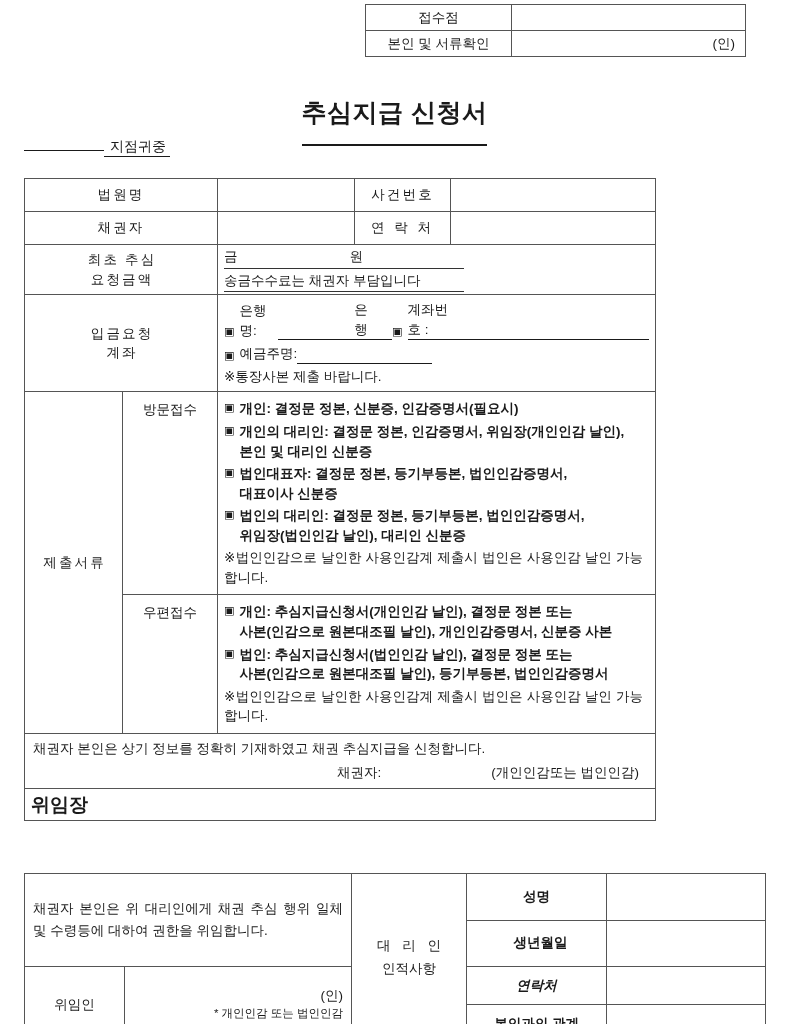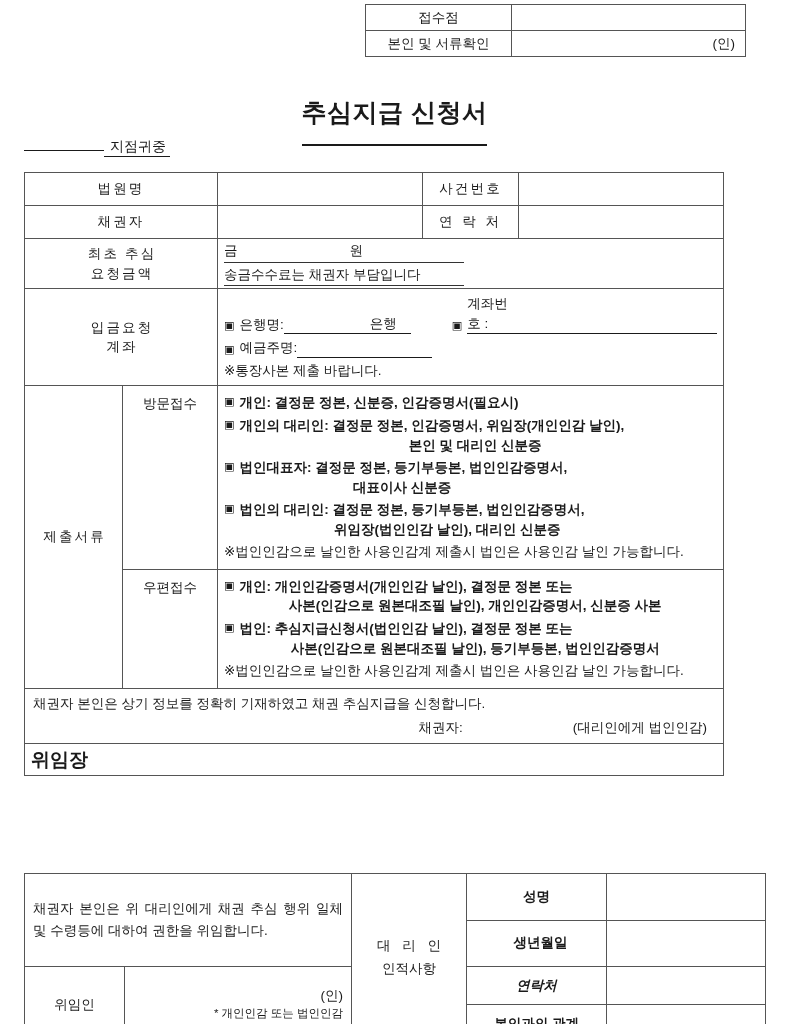--- a/index.html
+++ b/index.html
@@ -86,22 +86,22 @@
   #branch-line .branch-label {
     border-bottom: 1.5px solid #1a1a1a;
     padding: 0 4px 0 6px;
     display: inline-block;
   }
 
   
   #main-table {
     position: absolute;
     left: 24px;
-    top: 172px;
-    width: 700px;
+    top: 178px;
+    width: 632px;
   }
   #main-table > tbody > tr > td { padding: 2px 6px; }
 
   .col-a { width: 98px; }   
   .col-b { width: 95px; }   
   .col-c { width: 96px; }   
   .col-d { width: 205px; }  
 
   .rowcell { height: 28px; }
 
@@ -145,21 +145,21 @@
   .doc-item {
     display: flex;
     align-items: flex-start;
     margin-bottom: 3px;
     font-weight: bold;
   }
   .doc-item .bullet { padding-top: 3px; padding-bottom: 0; }
   .doc-item .doc-text { flex: 1; }
   .doc-text .cont {
     display: block;
-    text-align: center;
+    text-align: left;
     padding-right: 4px;
   }
   .stamp-note {
     font-weight: normal;
     text-align: justify;
     text-align-last: left;
     padding-right: 4px;
     margin-top: 2px;
   }
 
@@ -370,21 +370,21 @@
     <tr>
       <td class="c" style="vertical-align:top;padding-top:8px;">
         <span>우편접수</span>
       </td>
       <td class="l" colspan="3">
         <div class="doc-list">
 
           <div class="doc-item">
             <span class="bullet">▣</span>
             <span class="doc-text">
-              <span>개인: 개인인감증명서(개인인감 날인), 결정문 정본 또는</span>
+              <span>개인: 추심지급신청서(개인인감 날인), 결정문 정본 또는</span>
               <span class="cont">사본(인감으로 원본대조필 날인), 개인인감증명서, 신분증 사본</span>
             </span>
           </div>
 
           <div class="doc-item">
             <span class="bullet">▣</span>
             <span class="doc-text">
               <span>법인: 추심지급신청서(법인인감 날인), 결정문 정본 또는</span>
               <span class="cont">사본(인감으로 원본대조필 날인), 등기부등본, 법인인감증명서</span>
             </span>
@@ -393,21 +393,21 @@
           <div class="stamp-note">※법인인감으로 날인한 사용인감계 제출시 법인은 사용인감 날인 가능합니다.</div>
         </div>
       </td>
     </tr>
 
     <tr>
       <td class="l" colspan="5">
         <div class="decl-main">채권자 본인은 상기 정보를 정확히 기재하였고 채권 추심지급을 신청합니다.</div>
         <div class="decl-sign">
           <span class="who">채권자:</span>
-          <span>(대리인에게 법인인감)</span>
+          <span>(개인인감또는 법인인감)</span>
         </div>
       </td>
     </tr>
 
     <tr>
       <td class="l wi-heading" colspan="5">위임장</td>
     </tr>
 
   </tbody>
 </table>

